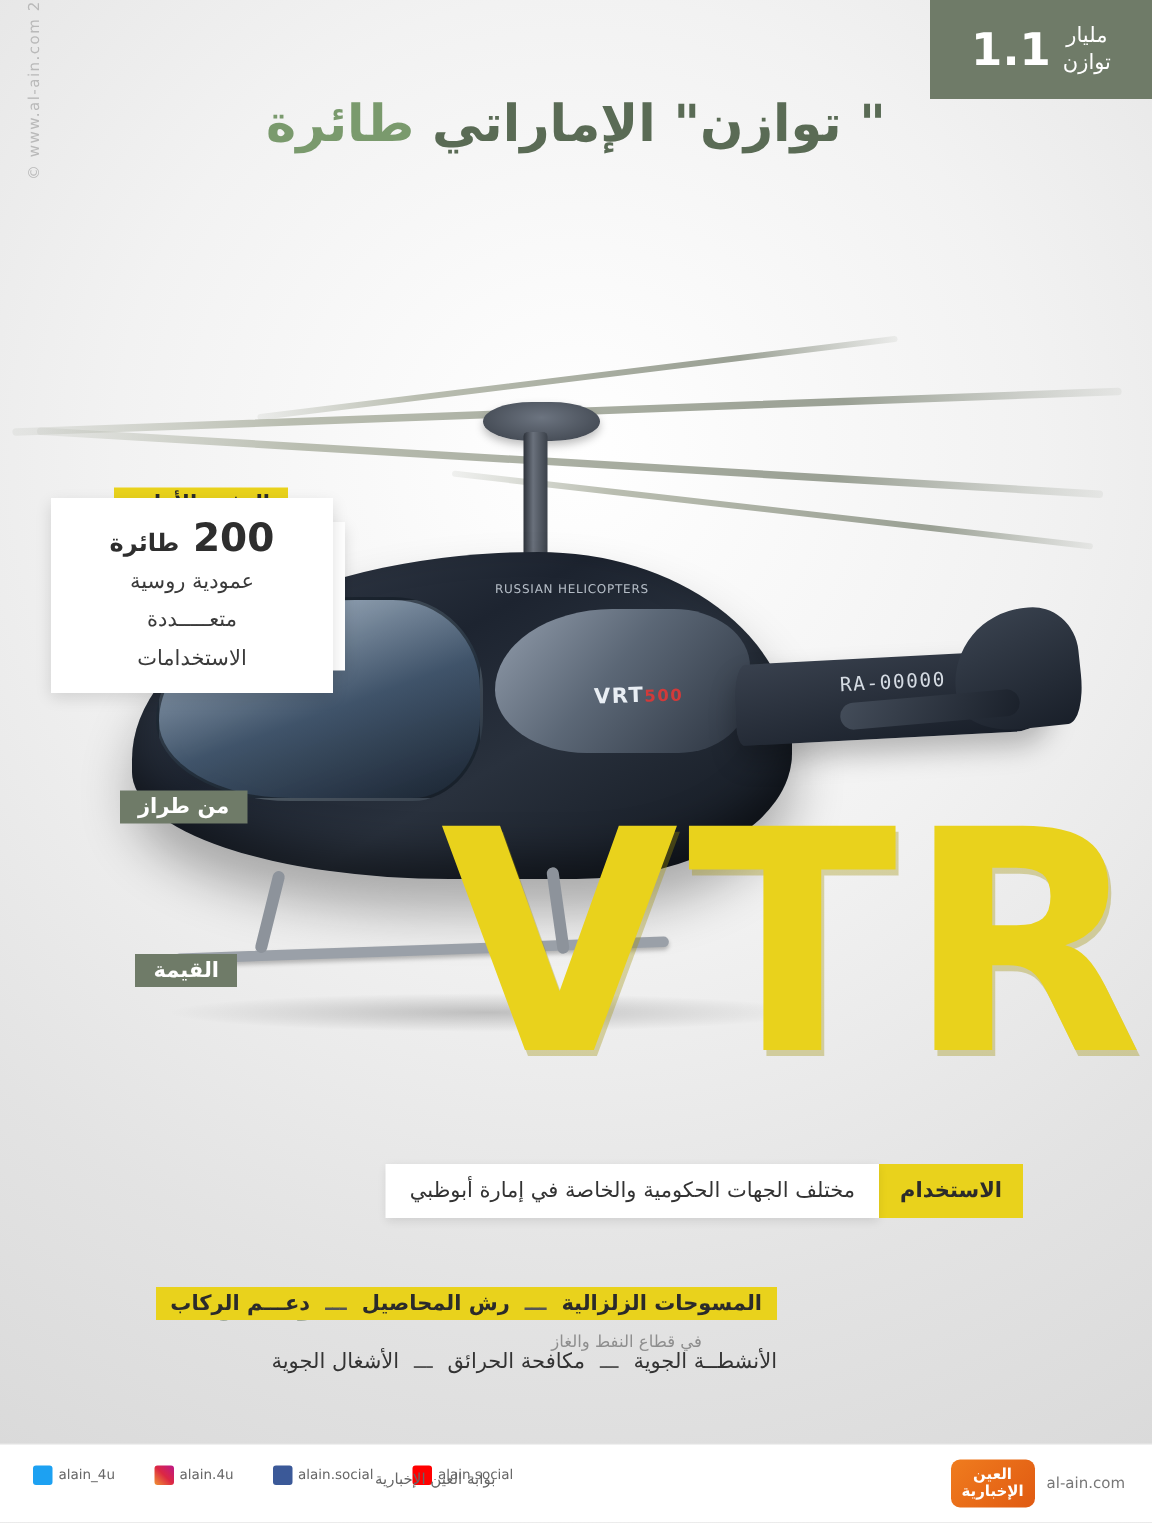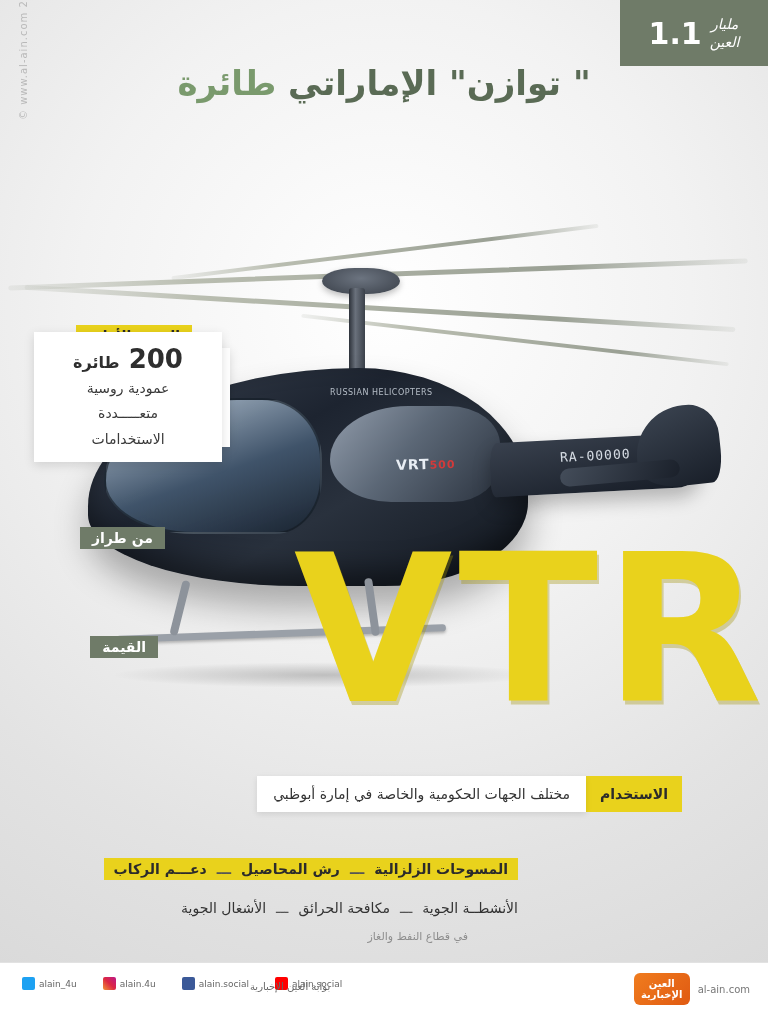--- a/index.html
+++ b/index.html
@@ -164,21 +164,21 @@
   .c-200 .t{font-size:14px;color:#3a3a3a;line-height:1.6;margin-top:3px;}
 
   
   .c-model{left:80px;top:527px;}
 
   
   .c-val-tag{right:610px;top:636px;}
   .c-val-box{right:566px;top:659px;width:148px;height:66px;
     background:#6f7b68;color:#fff;display:flex;align-items:center;justify-content:center;gap:8px;}
   .c-val-box .num{font-size:30px;font-weight:bold;direction:ltr;}
-  .c-val-box .unit{font-size:14px;line-height:1.3;text-align:center;font-style:italic;}
+  .c-val-box .unit{font-size:14px;line-height:1.3;text-align:center;}
 
   
   .usage{
     position:absolute;right:86px;top:780px;width:600px;height:28px;
     display:flex;align-items:center;justify-content:flex-start;
   }
   .usage .lbl{
     background:#e9d21c;color:#2b2b2b;font-size:14px;font-weight:bold;
     padding:4px 14px;height:100%;display:flex;align-items:center;
   }
@@ -194,21 +194,21 @@
   }
   .fline{
     position:absolute;display:flex;align-items:center;gap:10px;
     font-size:14px;color:#333;
   }
   .fline.hl{background:#e9d21c;padding:3px 10px;font-weight:bold;color:#2b2b2b;}
   .f1{right:250px;top:858px;}
   .f2{right:250px;top:900px;}
   .dash{color:#555;}
   .fnote{
-    position:absolute;right:300px;top:930px;font-size:11px;color:#8e8e8e;
+    position:absolute;right:300px;top:888px;font-size:11px;color:#8e8e8e;
   }
 
   
   .footer{
     position:absolute;left:0;right:0;bottom:0;height:52px;
     background:#fff;border-top:1px solid #e2e2e2;
   }
   .social{
     position:absolute;left:22px;top:14px;display:flex;align-items:center;gap:26px;
     direction:ltr;font-size:9px;color:#666;
@@ -291,21 +291,21 @@
     <div class="t">متعـــــددة</div>
     <div class="t">الاستخدامات</div>
   </div>
 
   <div class="tag gray c-model">من طراز</div>
 
   <div class="tag gray c-val-tag">القيمة</div>
   <div class="c-val-box">
     <div class="unit">
       <div>مليار</div>
-      <div>العين</div>
+      <div>توازن</div>
     </div>
     <div class="num">1.1</div>
   </div>
 
   <div class="usage">
     <div class="lbl">الاستخدام</div>
     <div class="val">مختلف الجهات الحكومية والخاصة في إمارة أبوظبي</div>
   </div>
 
   <div class="func-title">توظيفها</div>

